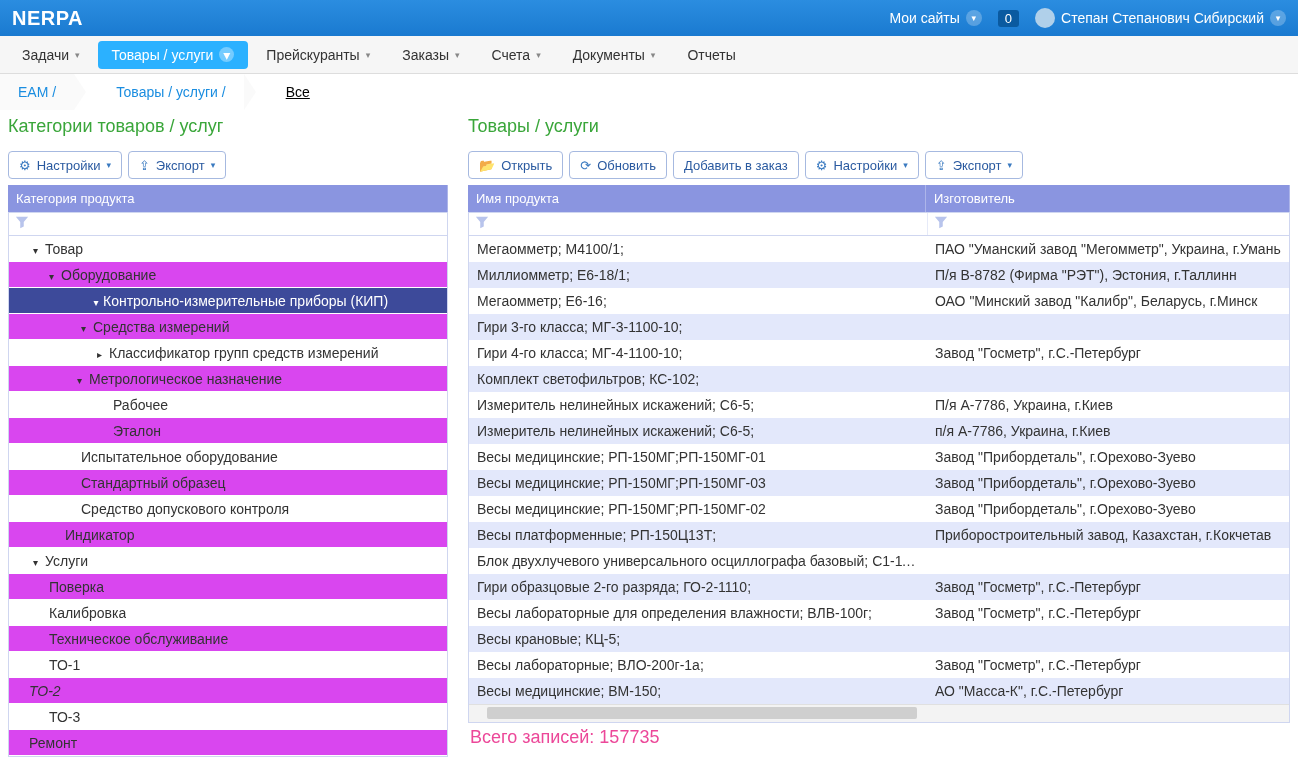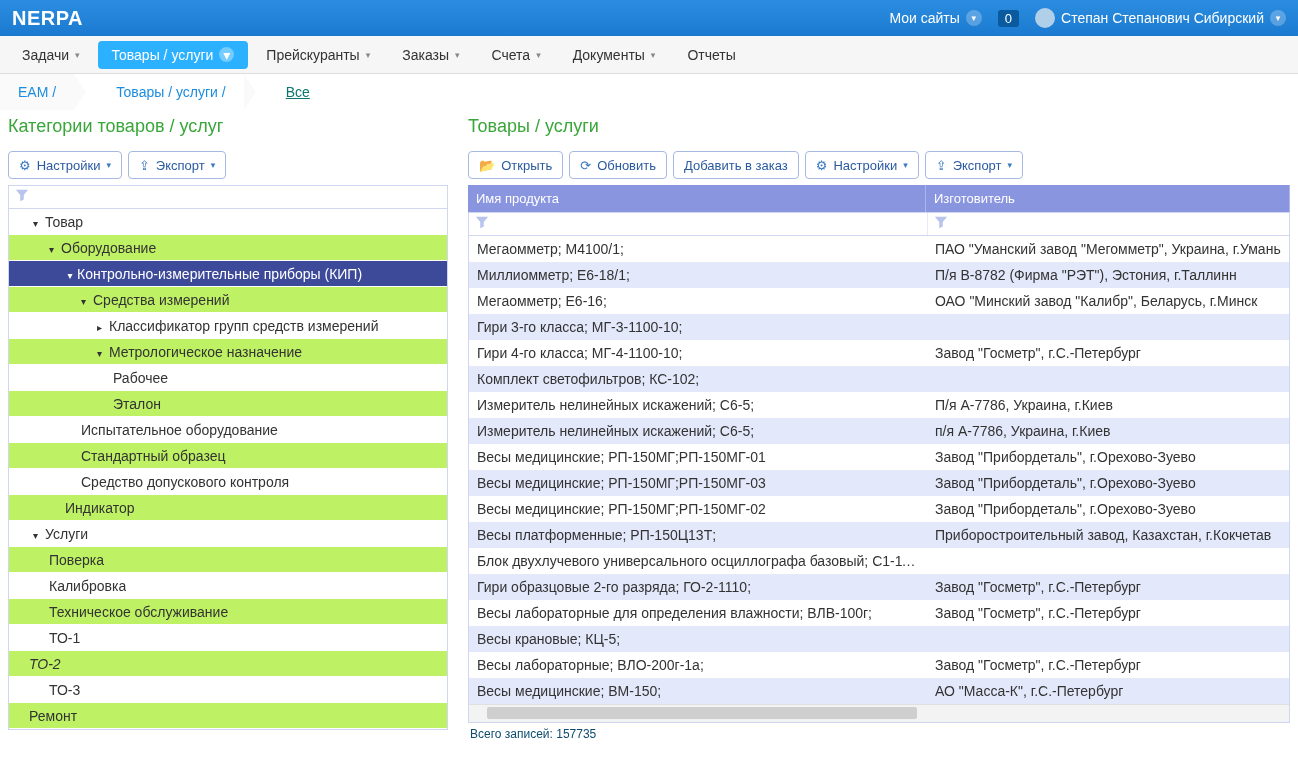--- a/index.html
+++ b/index.html
@@ -20,21 +20,21 @@
 .menubar .mi.active { background: #2bb1ff; color: #fff; }
 .menubar .chev-sm { font-size: 9px; color: #888; }
 .menubar .mi.active .chev-circ { width: 15px; height: 15px; background: rgba(255,255,255,0.35); border-radius:50%; display:inline-flex; align-items:center; justify-content:center; }
 
 
 .breadcrumb { display: flex; align-items: center; height: 36px; padding: 0; }
 .breadcrumb .crumb { padding: 0 18px; height: 100%; display: flex; align-items: center; position: relative; }
 .breadcrumb .crumb.link { color: #1a8de0; }
 .breadcrumb .crumb.link::after { content:""; position:absolute; right:-12px; top:0; width:0; height:0; border-top:18px solid transparent; border-bottom:18px solid transparent; border-left:12px solid #fafafa; z-index:2;}
 .breadcrumb .crumb.link.first { background:#fafafa;}
-.breadcrumb .crumb.last { color: #0f766e; text-decoration: underline; }
+.breadcrumb .crumb.last { color: #000000; text-decoration: underline; }
 
 
 .cols { display: flex; gap: 20px; padding: 0 8px; }
 .colL { width: 440px; }
 .colR { flex: 1; min-width: 0; }
 
 h2.section-title { color: #3aa63a; font-size: 18px; font-weight: normal; margin: 6px 0 14px 0; }
 
 
 .toolbar { display: flex; gap: 6px; margin-bottom: 6px; }
@@ -45,35 +45,35 @@
 
 .grid-hdr { background: #8a95e0; color: #fff; display: flex; font-size: 13px; }
 .grid-hdr .gh { padding: 6px 8px; border-right: 1px solid rgba(255,255,255,0.3); }
 .filter-row { background: #fff; border: 1px solid #cfd6f0; display: flex; height: 24px; }
 .filter-row .fc { flex: none; padding: 2px 6px; color: #b4c4f0; }
 .funnel-svg { fill: #b8c4ec; }
 
 
 .tree { border: 1px solid #cfd6f0; border-top: none; max-height: 560px; overflow-y: auto; }
 .tree .row { display: flex; align-items: center; height: 26px; border-bottom: 1px solid #fff; }
-.tree .row.alt { background: #bef264; }
+.tree .row.alt { background: #d946ef; }
 .tree .row.sel { background: #3d4a9a; color: #fff; }
 .tree .lbl { padding-left: 6px; white-space: nowrap; overflow: hidden; text-overflow: ellipsis; }
 .tree .tw { width: 10px; display:inline-block; font-size:10px; margin-right:2px;}
 
 
 .ptable { border: 1px solid #cfd6f0; border-top:none; }
 .ptable .body { max-height: 468px; overflow-y: auto; overflow-x: auto; }
 .ptable .prow { display: flex; height: 26px; align-items: center; }
 .ptable .prow.alt { background: #e3e8fb; }
 .ptable .c1 { width: 458px; padding: 0 8px; white-space: nowrap; overflow:hidden; text-overflow: ellipsis; }
 .ptable .c2 { flex: 1; padding: 0 8px; white-space: nowrap; overflow:hidden; text-overflow: ellipsis; }
 .hscroll { height: 18px; background: #f3f3f3; border-top:1px solid #e0e0e0; position:relative;}
 .hscroll .thumb { position:absolute; left:18px; top:2px; height:12px; width:430px; background:#cfcfcf; border-radius:2px;}
-.footer { padding: 4px 2px; font-size: 12px; color: #0c4a6e; }
+.footer { padding: 4px 2px; font-size: 18px; color: #ec4899; }
 </style>
 </head>
 <body>
 
 <div class="topbar">
   <div class="brand">NERPA</div>
   <div class="right">
     <div class="item">
       <span>Мои сайты</span>
       <span class="chev">▾</span>
@@ -134,45 +134,48 @@
           <span class="ico">⚙</span>
           <span>Настройки</span>
           <span class="dd">▾</span>
         </button>
       <button class="btn">
           <span class="ico">⇪</span>
           <span>Экспорт</span>
           <span class="dd">▾</span>
         </button>
     </div>
+    <div class="grid-hdr">
+      <div class="gh" style="flex:1">Категория продукта</div>
+    </div>
     <div class="filter-row">
       <div class="fc">
         <svg class="funnel-svg" width="14" height="14" viewBox="0 0 16 16">
             <path d="M1 2 h14 l-5 6 v5 l-4 2 v-7 z"></path>
           </svg>
       </div>
     </div>
     <div class="tree" id="tree">
         <div class="row">
           <div class="lbl" style="padding-left: 24px;"><span class="tw">▾</span><span>Товар</span></div>
         </div>
         <div class="row alt">
           <div class="lbl" style="padding-left: 40px;"><span class="tw">▾</span><span>Оборудование</span></div>
         </div>
         <div class="row sel">
-          <div class="lbl" style="padding-left: 56px; text-align: center;"><span class="tw">▾</span><span>Контрольно-измерительные приборы (КИП)</span></div>
+          <div class="lbl" style="padding-left: 82px; text-align: center;"><span class="tw">▾</span><span>Контрольно-измерительные приборы (КИП)</span></div>
         </div>
         <div class="row alt">
           <div class="lbl" style="padding-left: 72px;"><span class="tw">▾</span><span>Средства измерений</span></div>
         </div>
         <div class="row">
           <div class="lbl" style="padding-left: 88px;"><span class="tw">▸</span><span>Классификатор групп средств измерений</span></div>
         </div>
         <div class="row alt">
-          <div class="lbl" style="padding-left: 88px;"><span class="tw">▾</span><span>Метрологическое назначение</span></div>
+          <div class="lbl" style="padding-left: 68px;"><span class="tw">▾</span><span>Метрологическое назначение</span></div>
         </div>
         <div class="row">
           <div class="lbl" style="padding-left: 104px;"><span>Рабочее</span></div>
         </div>
         <div class="row alt">
           <div class="lbl" style="padding-left: 104px;"><span>Эталон</span></div>
         </div>
         <div class="row">
           <div class="lbl" style="padding-left: 72px;"><span>Испытательное оборудование</span></div>
         </div>

